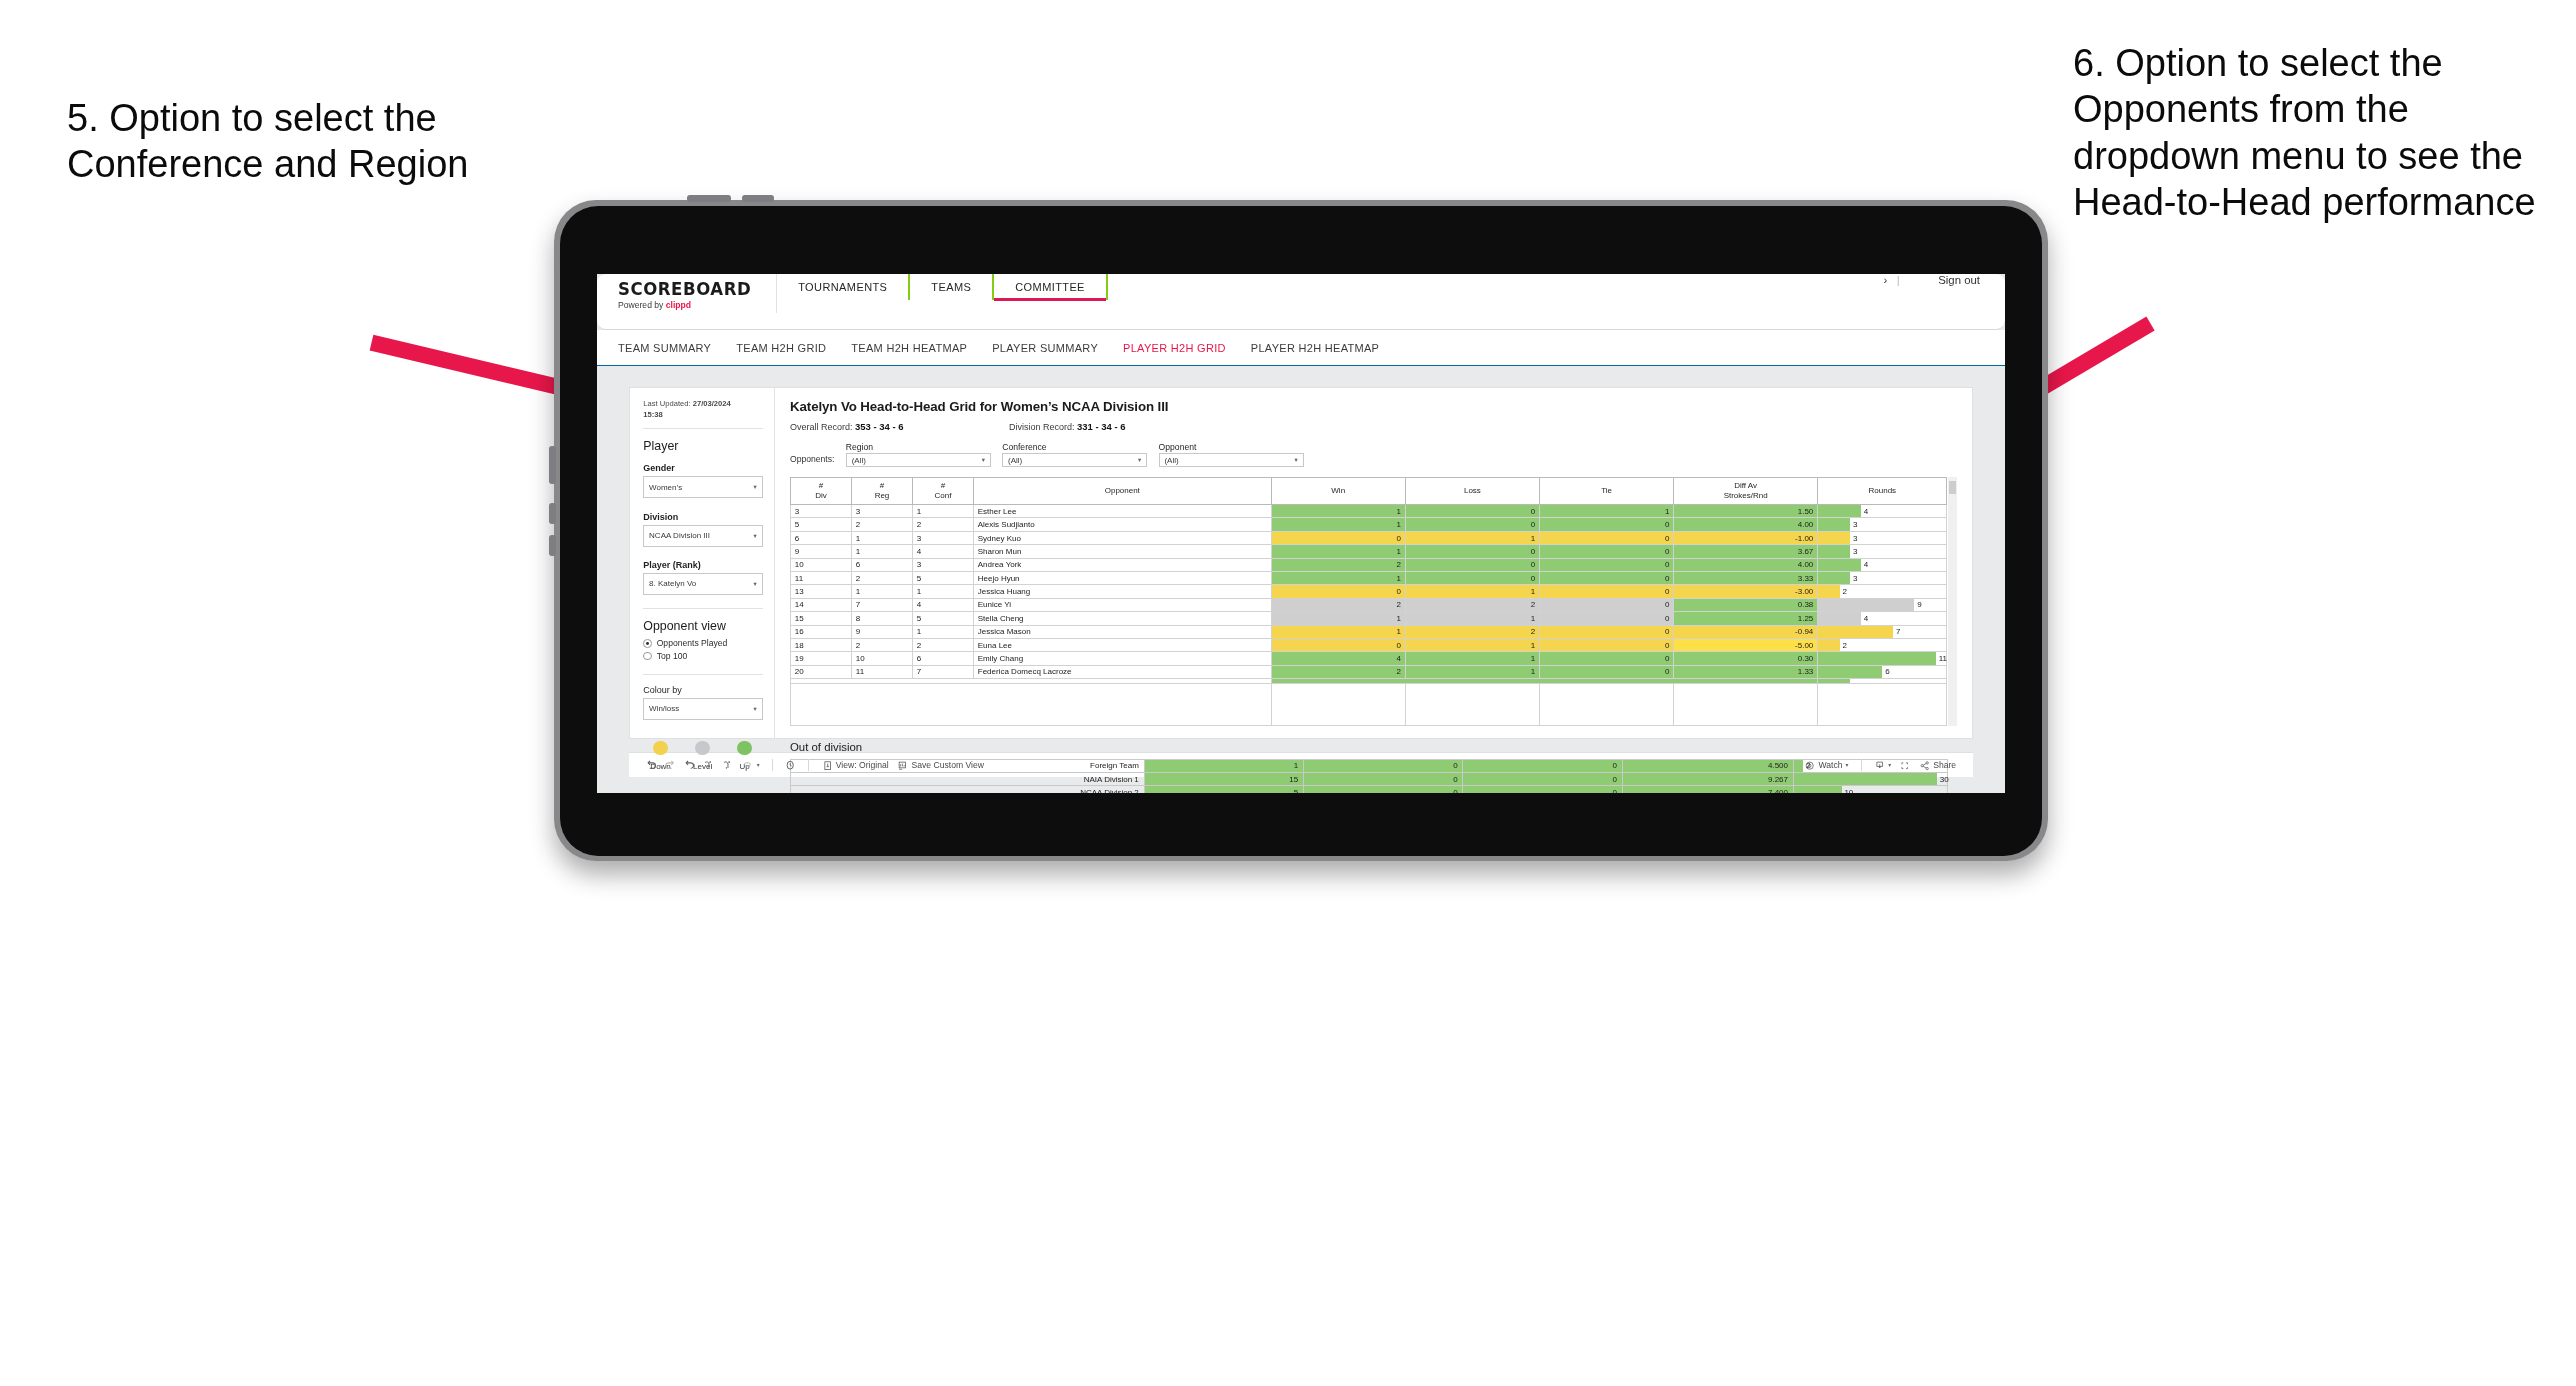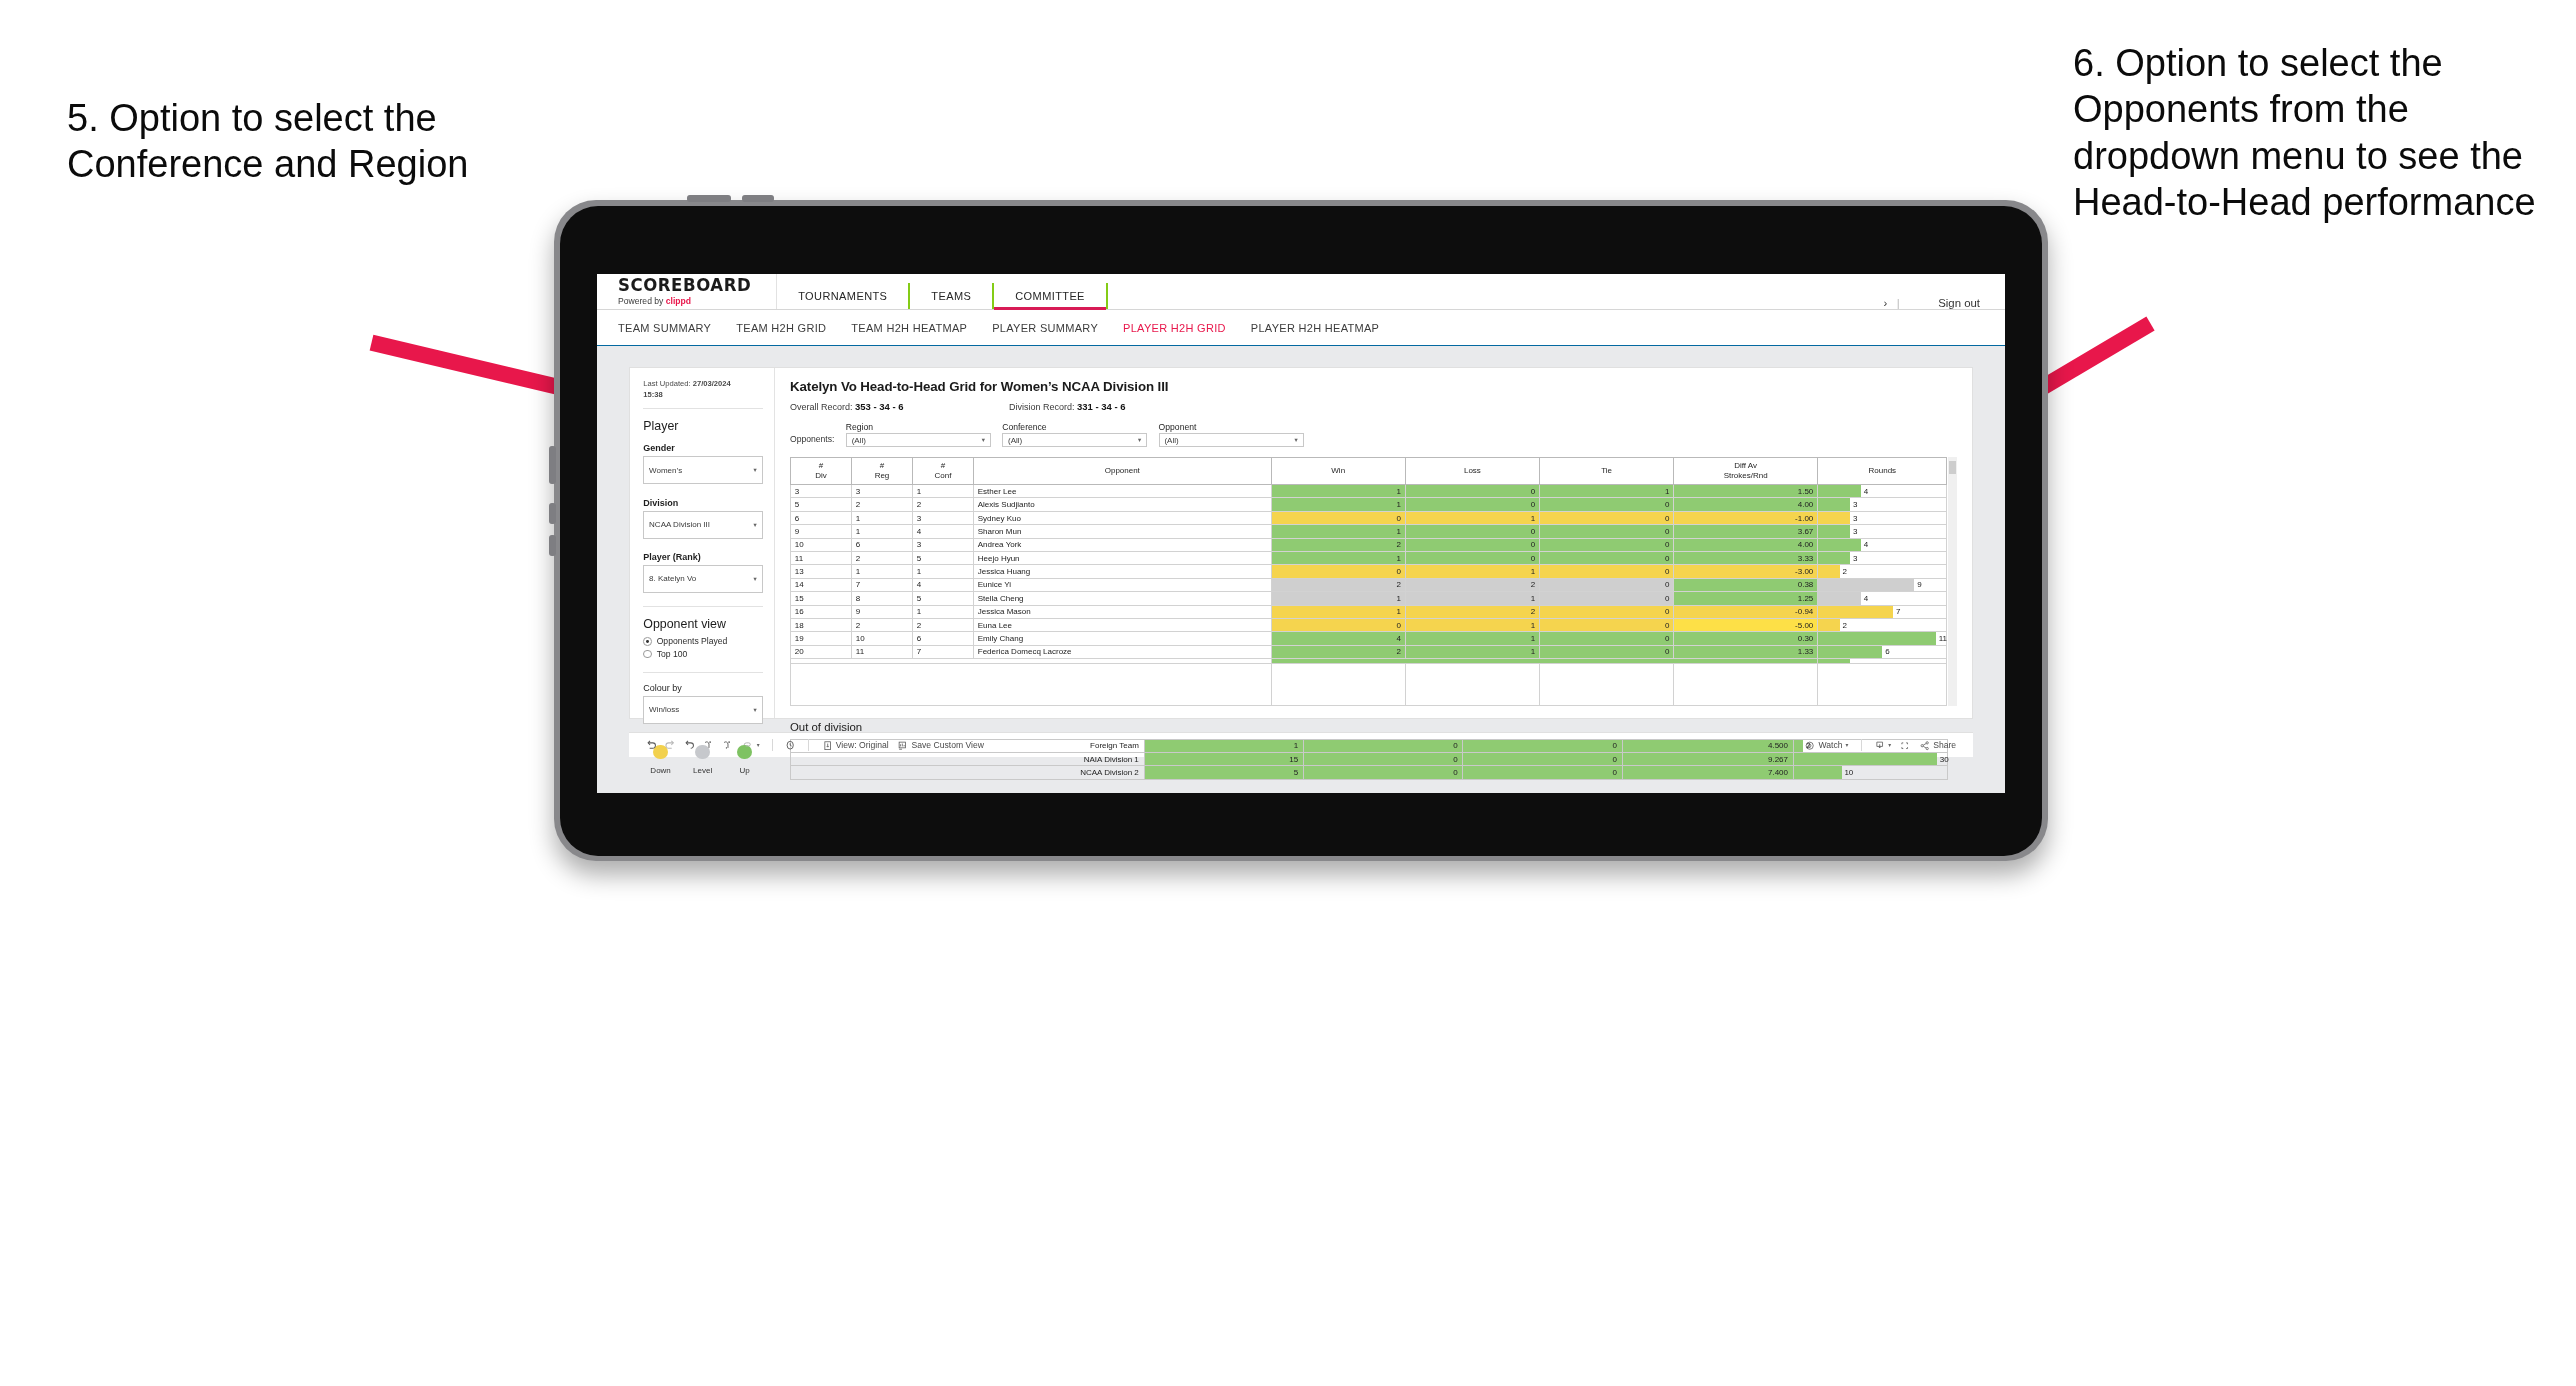--- a/index.html
+++ b/index.html
@@ -46,24 +46,25 @@
   #tablet-screen {
     position: absolute;
     left: 43px; top: 0px;
     width: 1408px; height: 0px;
     background: #e9eaec;
     overflow: hidden;
   }
 
   
   #topnav {
-    height: 36px; background: #fff;
+    height: 56px; background: #fff;
     border-bottom: 1px solid #d6d6d6;
-    display: flex; align-items: flex-end;
+    display: flex; align-items: flex-start;
     position: relative;
+    border-radius: 9px;
   }
   #brand {
     padding: 5.7px 13.3px 3.8px 21px;
     display: flex; flex-direction: column; justify-content: center;
     border-right: 1px solid #e2e2e2;
   }
   #brand-name {
     font-size: 18px; font-weight: 700; letter-spacing: 0.6px;
     color: #1b1b1b; line-height: 1;
     font-family: "DejaVu Sans", sans-serif;
@@ -112,21 +113,21 @@
     width: 145px; flex: 0 0 145px;
     padding: 11.4px 11.4px 0 13.3px;
     border-right: 1px solid #e3e3e3;
   }
   #last-updated { font-size: 7.6px; color: #4a4a4a; line-height: 1.35; }
   #last-updated b { font-weight: 700; }
   .side-rule { height: 1px; background: #e2e2e2; margin: 8.6px 0 9.5px; }
   .side-h { font-size: 12.4px; font-weight: 400; color: #1c1c1c; margin-bottom: 10.5px; }
   .field-label { font-size: 9px; font-weight: 700; color: #1f1f1f; margin-bottom: 2.9px; }
   .select {
-    height: 28px; border: 1px solid #c8c8c8; background: #fff;
+    height: 22px; border: 1px solid #c8c8c8; background: #fff;
     display: flex; align-items: center; justify-content: space-between;
     padding: 0 3.8px 0 4.8px; font-size: 8px; color: #3a3a3a;
     margin-bottom: 13.3px; cursor: pointer;
   }
   .caret { font-size: 5.7px; color: #666; }
   .radio-row { display: flex; align-items: center; gap: 4.8px; margin-bottom: 2.9px; font-size: 8.6px; color: #2c2c2c; cursor: pointer; }
   .radio { width: 8.6px; height: 8.6px; border: 1px solid #9a9a9a; border-radius: 50%; position: relative; flex: 0 0 8.6px; }
   .radio.on::after { content: ""; position: absolute; inset: 1.9px; background: #333; border-radius: 50%; }
   #legend { display: flex; gap: 15px; margin-top: 21px; padding-left: 3.8px; }
   .legend-col { text-align: center; width: 27px; }

